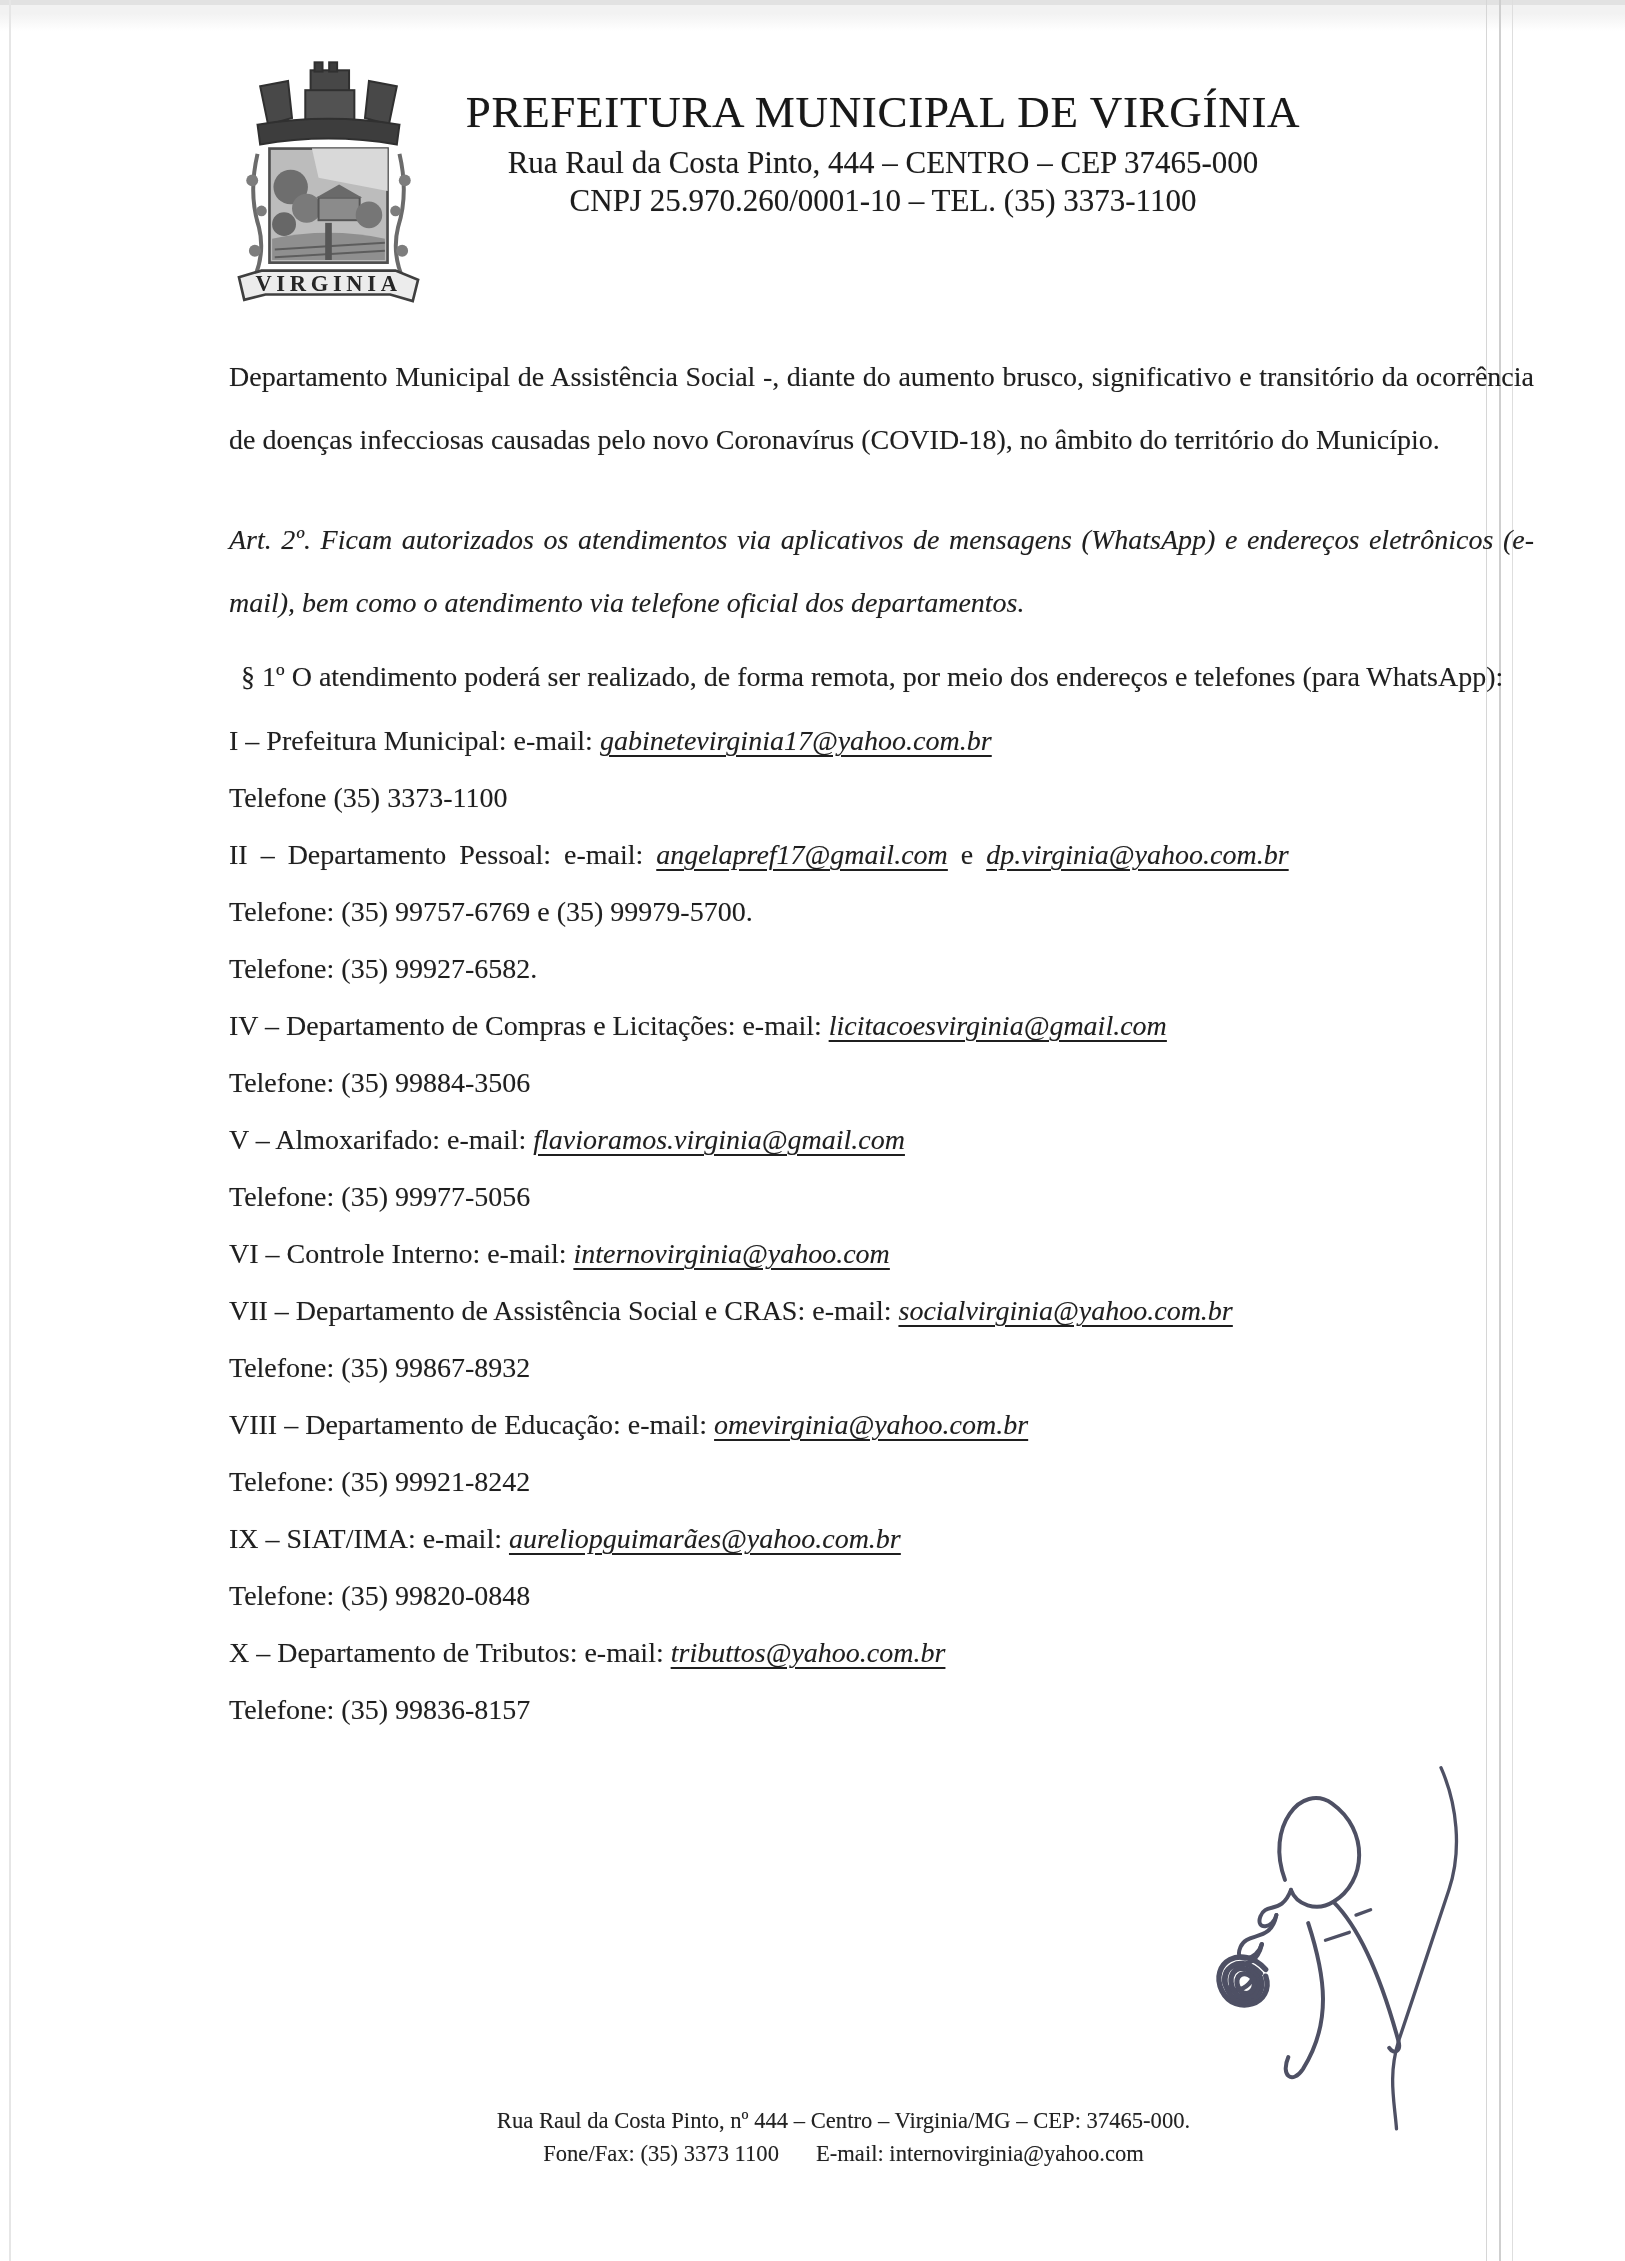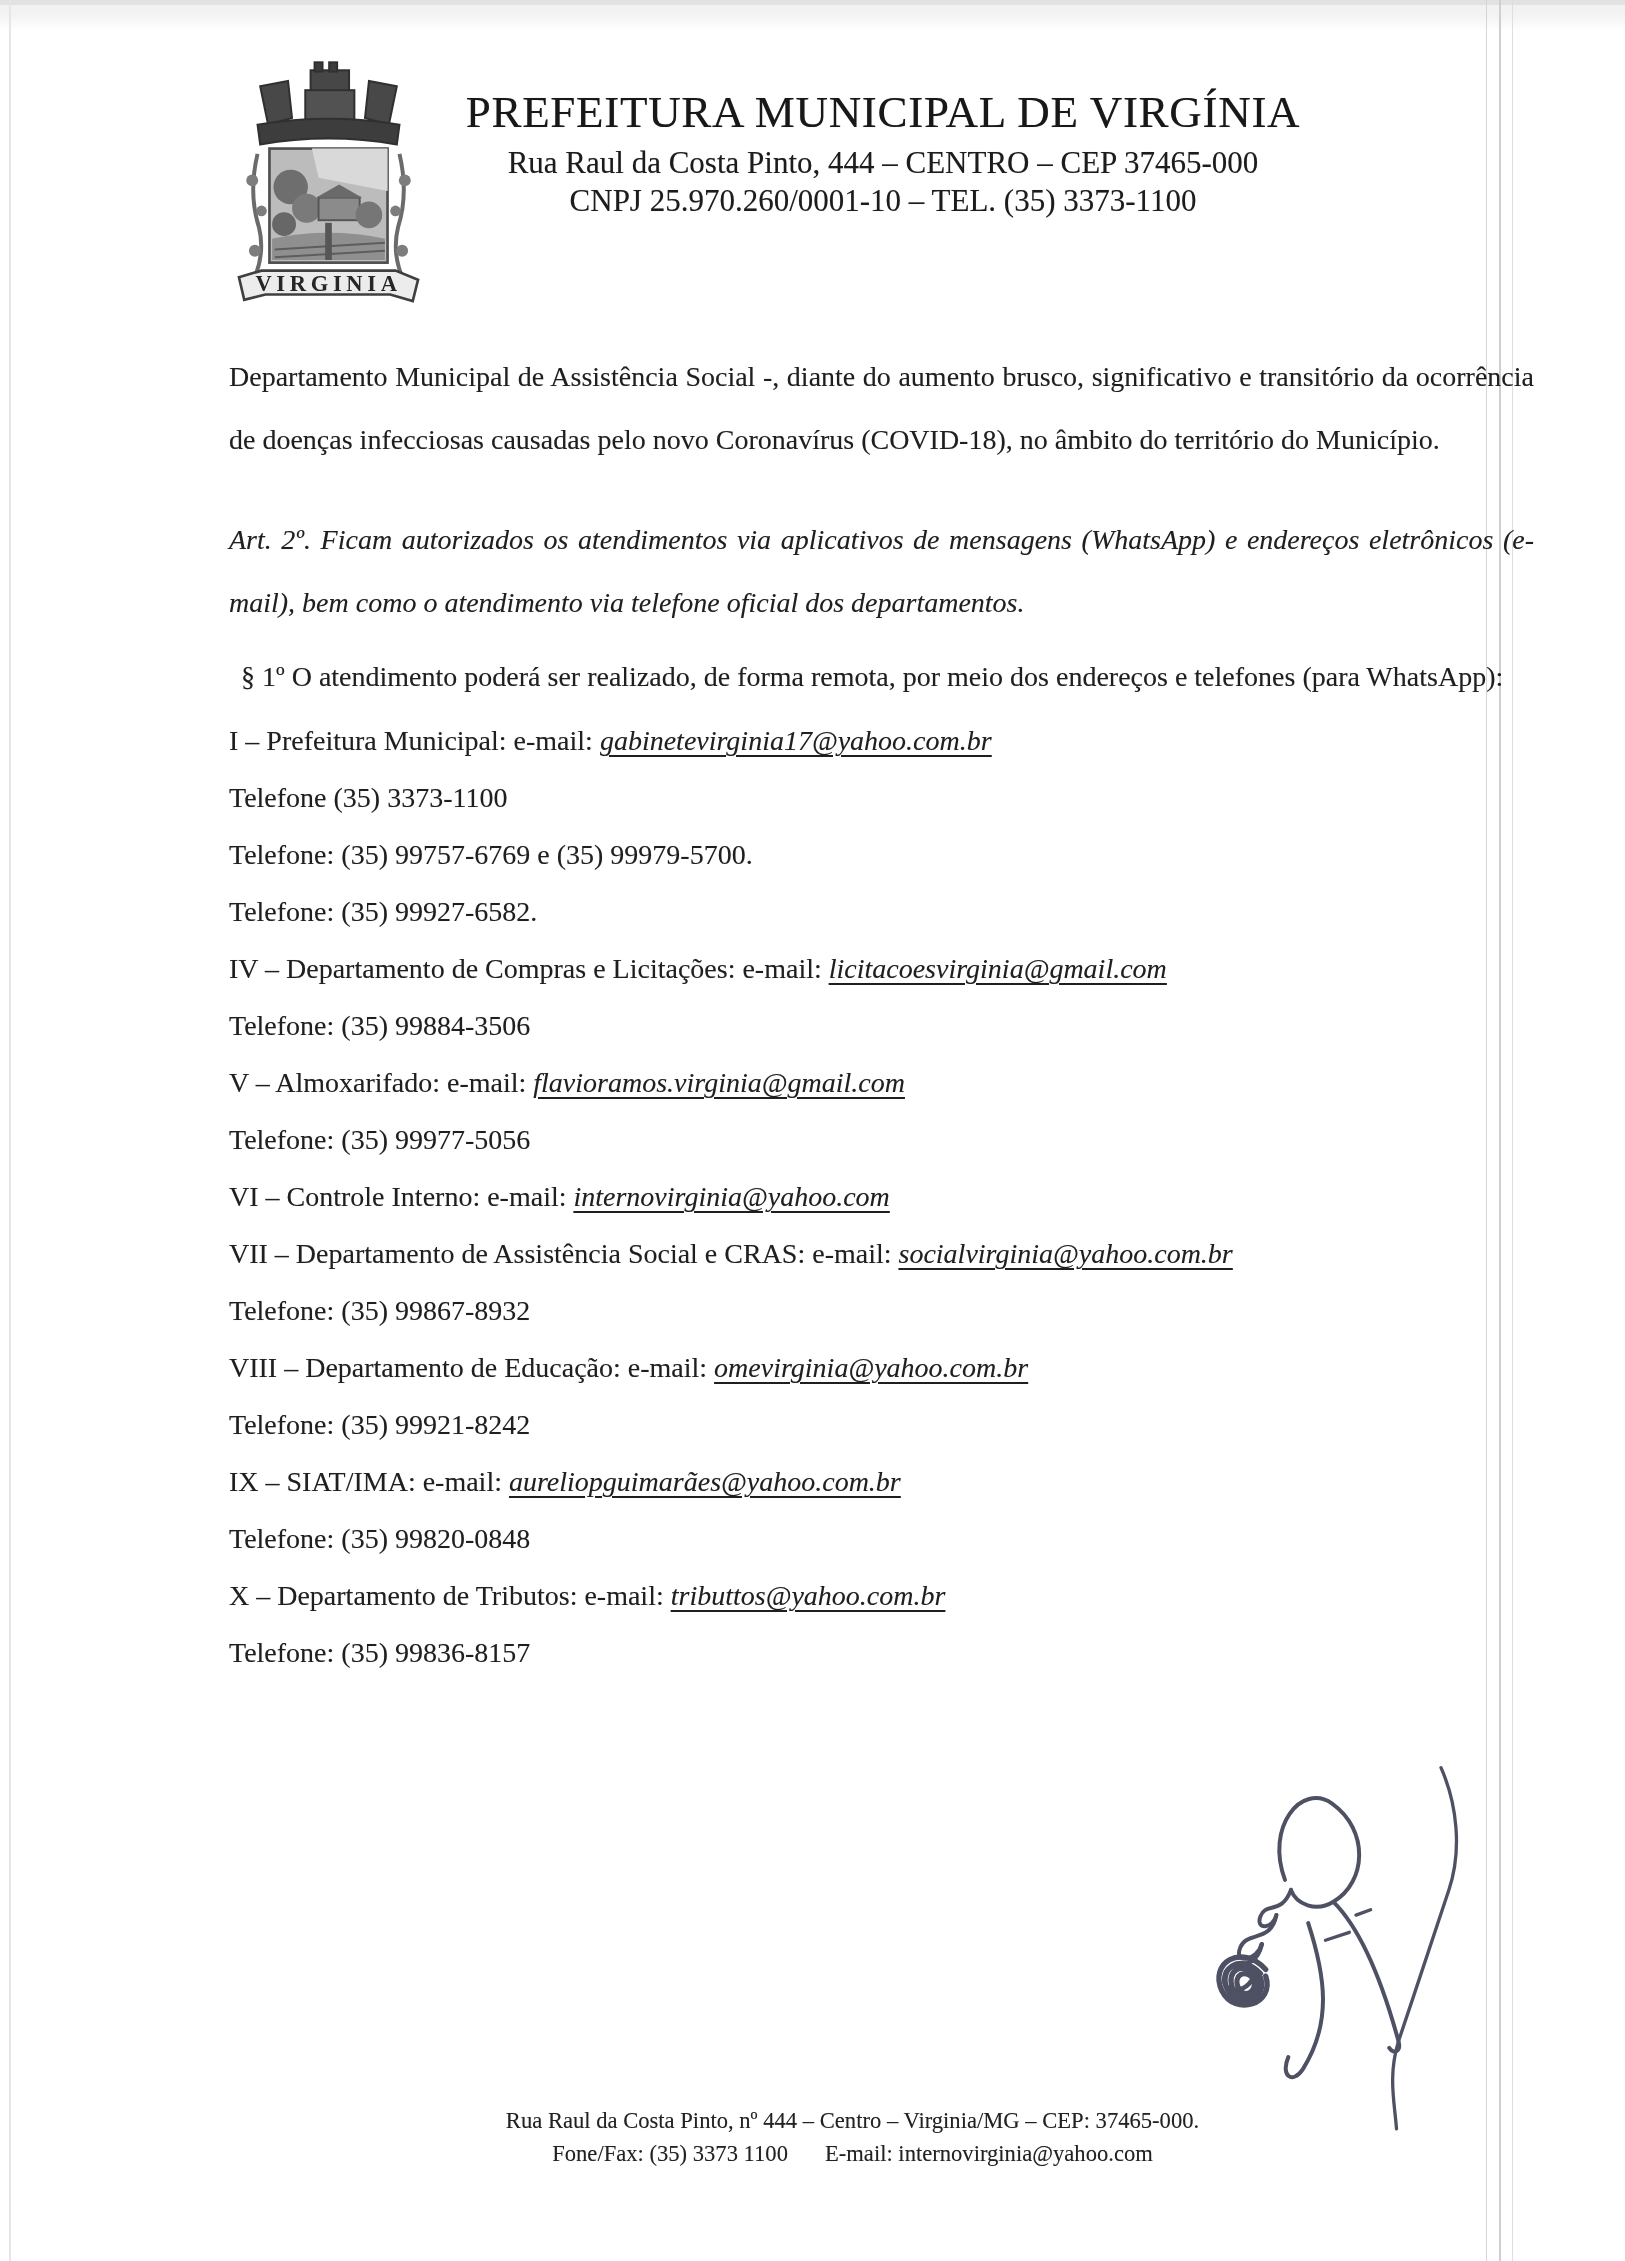--- a/index.html
+++ b/index.html
@@ -57,21 +57,21 @@
     text-decoration-thickness:2px;
     text-underline-offset:4.6px;
     font-style:italic;
   }
 
   
   .signature { position:absolute; left:1202px; top:1757px; width:312px; height:425px; }
 
   
   .doc-footer {
-    position:absolute; left:404px; top:2104px; width:897px;
+    position:absolute; left:395px; top:2104px; width:897px;
     text-align:center; font-size:22.6px; line-height:33px; color:#222;
     text-shadow:0 0 0.7px rgba(0,0,0,.3);
   }
   .footer-gap { display:inline-block; width:37px; }
 </style>
 </head>
 <body>
 
 <div class="page">
 
@@ -131,20 +131,21 @@
     <p class="para">Art. 2º. Ficam autorizados os atendimentos via aplicativos de mensagens (WhatsApp) e endereços eletrônicos (e-mail), bem como o atendimento via telefone oficial dos departamentos.</p>
     <p class="para-sect">§ 1º O atendimento poderá ser realizado, de forma remota, por meio dos endereços e telefones (para WhatsApp):</p>
 
     <ul class="contact-list">
     <li>
       <div class="item-line"><span class="item-prefix">I – Prefeitura Municipal: e-mail: </span><span class="email-link item-email">gabinetevirginia17@yahoo.com.br</span></div>
       <div class="item-phone">Telefone (35) 3373-1100</div>
     </li>
 
     <li>
+      <div class="item-line"><span class="item-prefix">II – Departamento Pessoal: e-mail: </span><span class="email-link item-email">angelapref17@gmail.com</span><span class="item-mid"> e </span><span class="email-link item-email2">dp.virginia@yahoo.com.br</span></div>
       <div class="item-phone">Telefone: (35) 99757-6769 e (35) 99979-5700.</div>
     </li>
 
     <li>
       <div class="item-phone">Telefone: (35) 99927-6582.</div>
     </li>
 
     <li>
       <div class="item-line"><span class="item-prefix">IV – Departamento de Compras e Licitações: e-mail: </span><span class="email-link item-email">licitacoesvirginia@gmail.com</span></div>
       <div class="item-phone">Telefone: (35) 99884-3506</div>

